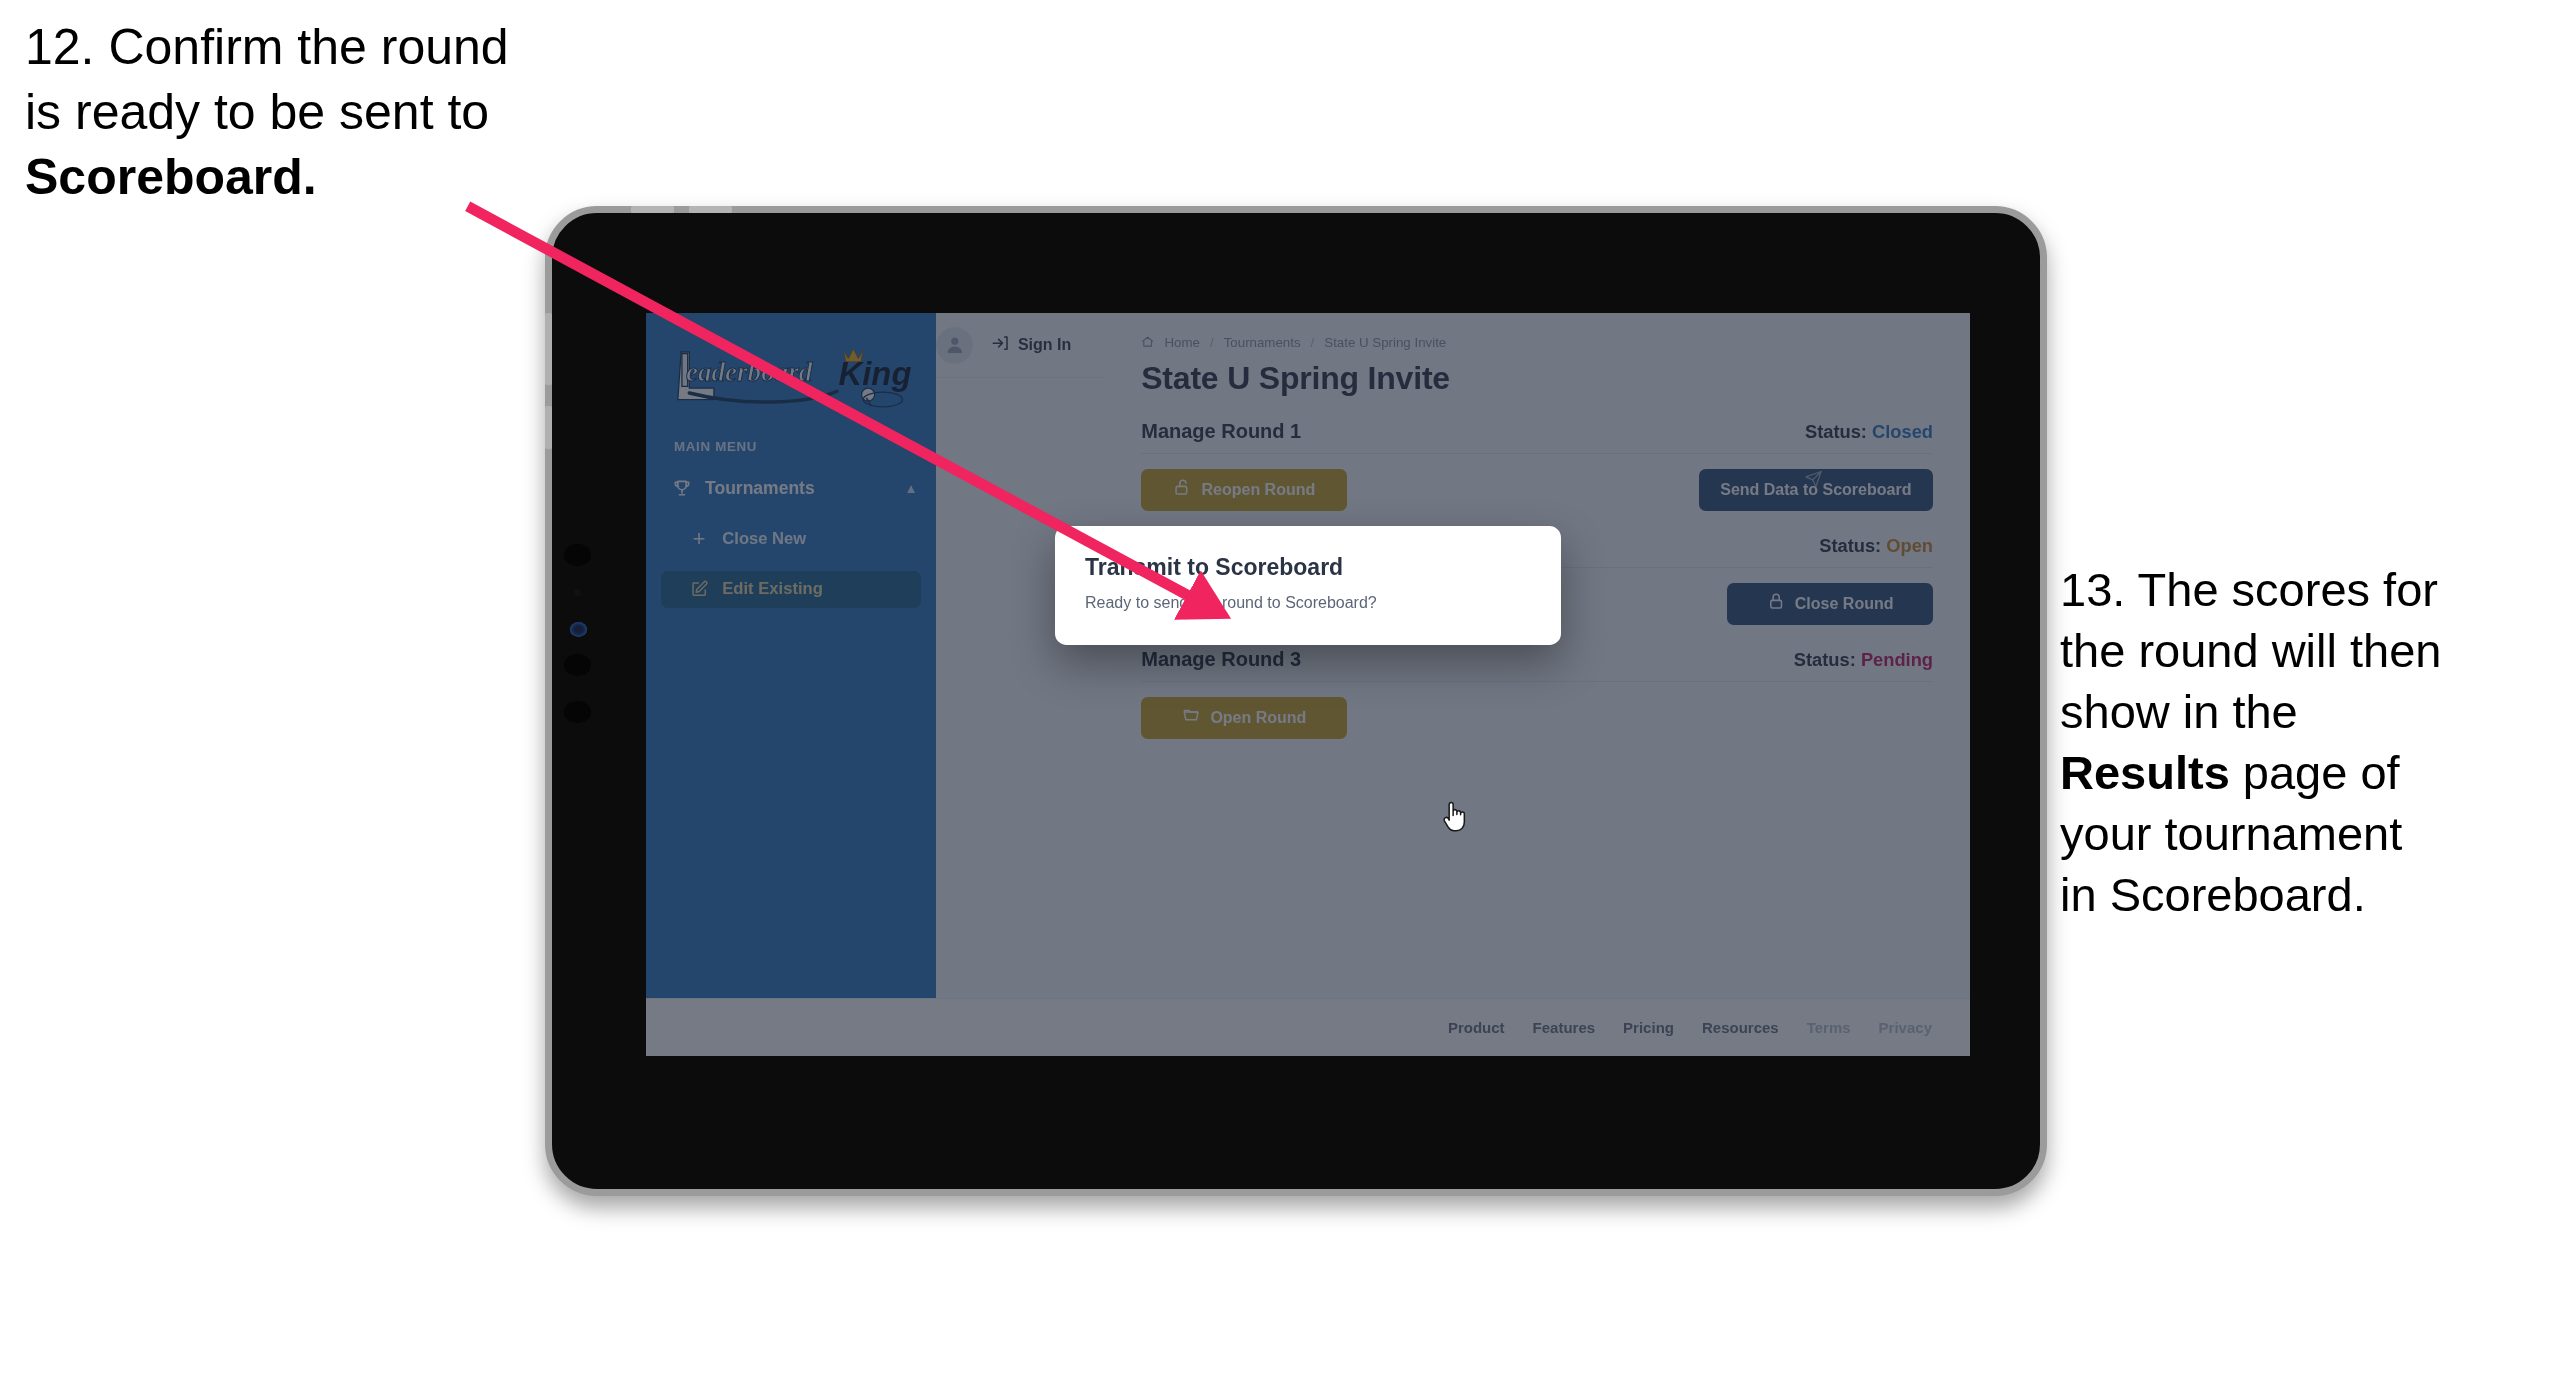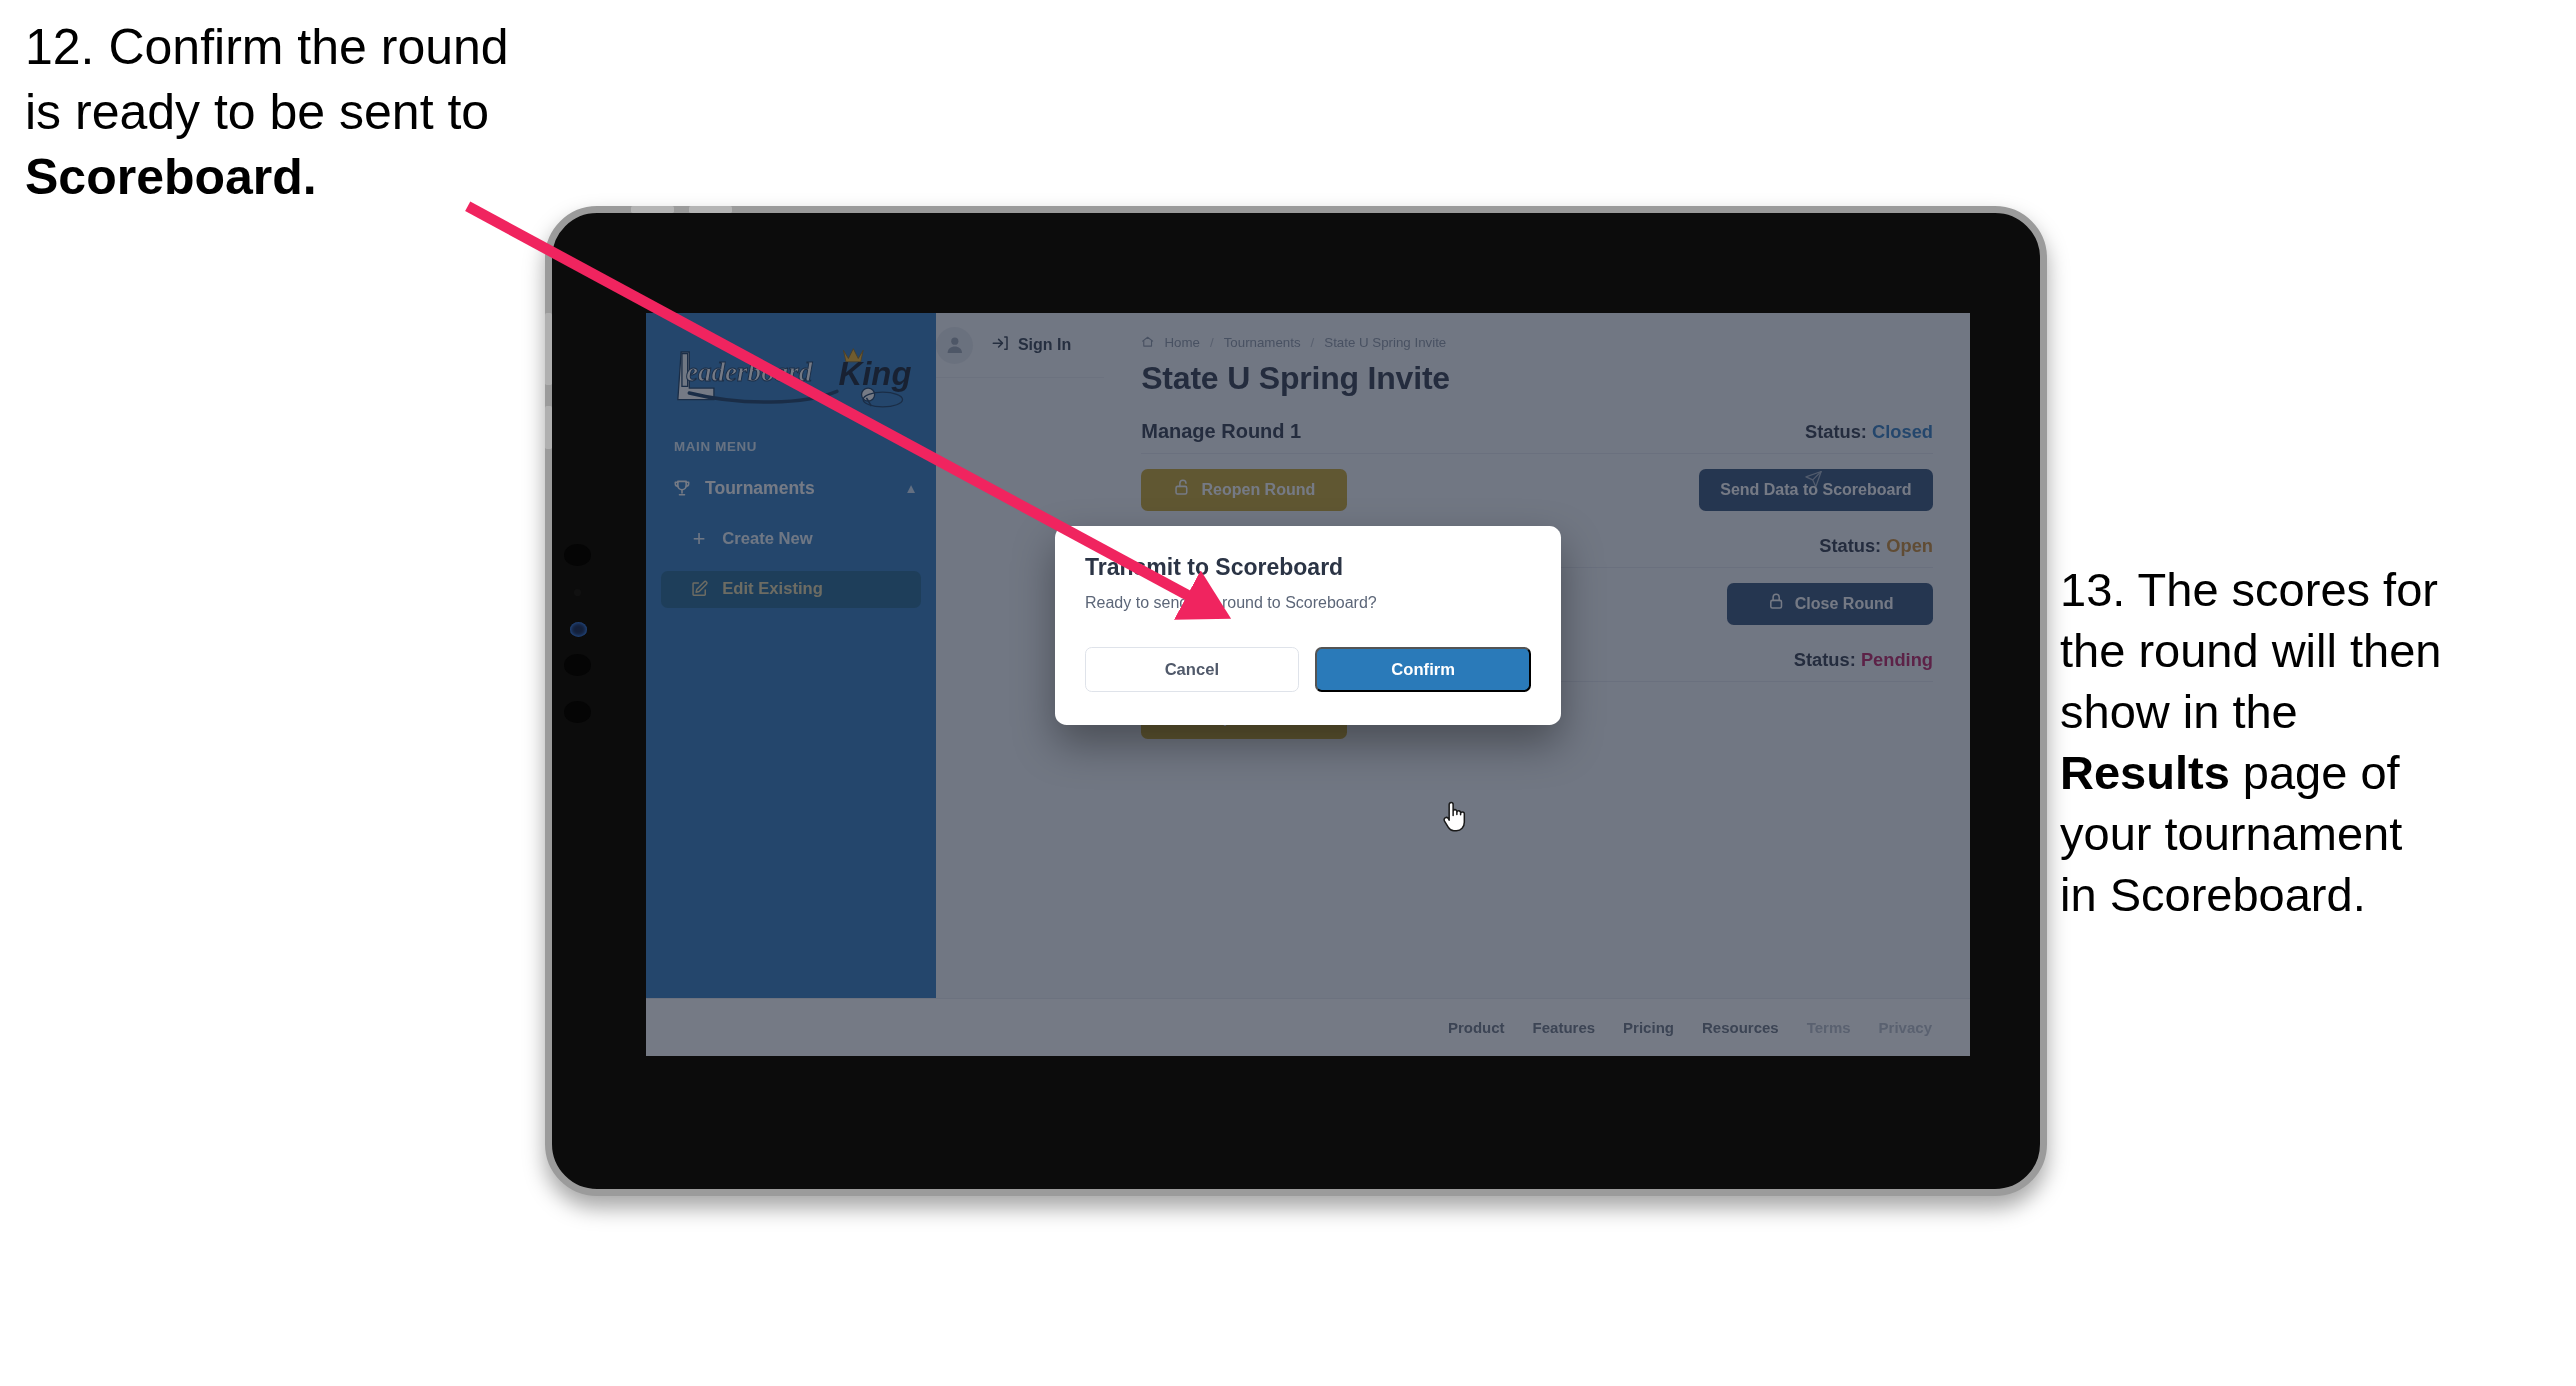--- a/index.html
+++ b/index.html
@@ -205,21 +205,21 @@
               </svg>
             </span>
             <span>Tournaments</span>
             <span class="chev">▲</span>
           </div>
 
           <div class="sub-item">
             <span class="sub-icon">
               <span class="plus-glyph">+</span>
             </span>
-            <span>Create New</span>
+            <span>Close New</span>
           </div>
 
           <div class="sub-item active">
             <span class="sub-icon">
               <svg viewBox="0 0 24 24" fill="none" stroke="#e9d9a6" stroke-width="1.9" stroke-linecap="round" stroke-linejoin="round">
                 <path d="M11 4H5a1 1 0 0 0-1 1v14a1 1 0 0 0 1 1h14a1 1 0 0 0 1-1v-6"></path>
                 <path d="M18.5 2.5a2.1 2.1 0 0 1 3 3L12 15l-4 1 1-4z"></path>
               </svg>
             </span>
             <span>Edit Existing</span>
@@ -357,24 +357,20 @@
         <a href="#">Pricing</a>
         <a href="#">Resources</a>
         <a href="#" class="muted">Terms</a>
         <a href="#" class="muted">Privacy</a>
       </div>
 
       <div class="overlay"></div>
       <div class="modal">
         <div class="modal-title">Transmit to Scoreboard</div>
         <div class="modal-text">Ready to send this round to Scoreboard?</div>
-        <div class="modal-actions">
-          <button class="modal-btn cancel">Cancel</button>
-          <button class="modal-btn confirm">Confirm</button>
-        </div>
       </div>
 
       <span class="cursor">
         <svg viewBox="0 0 24 28" fill="#ffffff" stroke="#1a1a1a" stroke-width="1.3" stroke-linejoin="round">
           <path d="M7 3a1.7 1.7 0 0 1 3.4 0v9.5V9a1.6 1.6 0 0 1 3.2 0v2.6V10a1.6 1.6 0 0 1 3.2 0v1.8V11a1.6 1.6 0 0 1 3.2 0v7.2c0 4.2-2.8 7.3-6.8 7.3H11c-2.2 0-3.6-1-4.7-2.8L3 17.2c-.7-1.2-.2-2.4.9-2.9 1-.5 2 0 2.6 1L7 16.4z"></path>
         </svg>
       </span>
     </div>
   </div>
 

